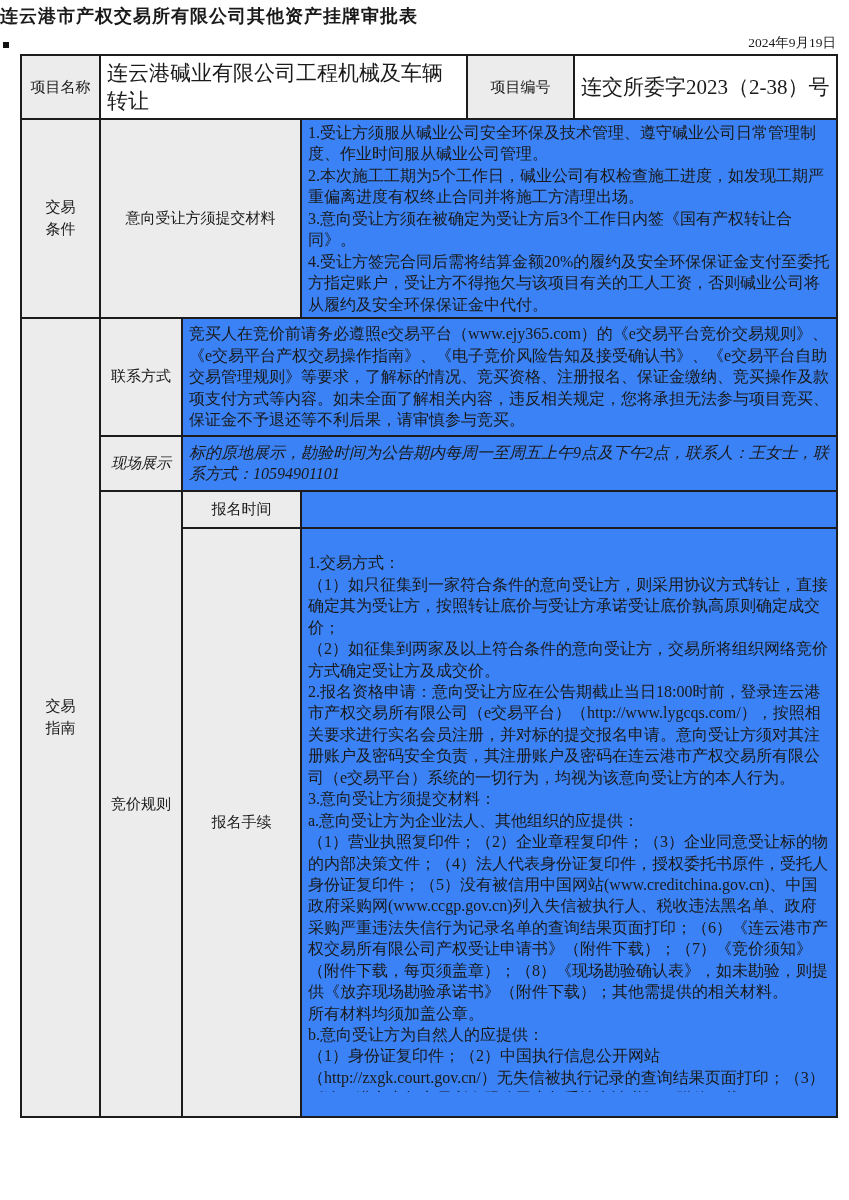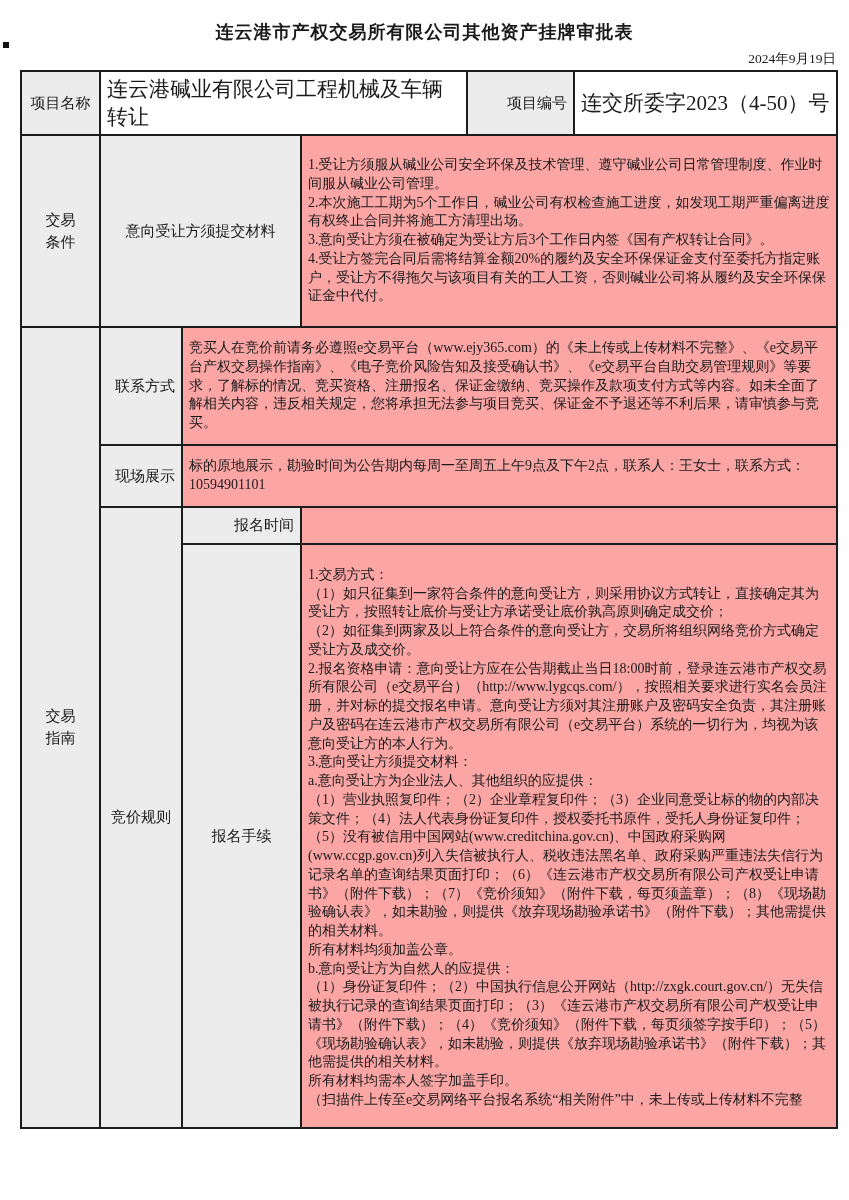--- a/index.html
+++ b/index.html
@@ -9,22 +9,22 @@
     font-family:"Liberation Serif","DejaVu Serif",serif;
     color:#1a1a1a;
     position:relative;
     overflow:hidden;
   }
   .artifact{
     position:absolute;left:3px;top:42px;width:6px;height:6px;
     background:#111;
   }
   .doc-title{
-    margin-top:20px;
-    text-align:center;
+    margin-top:4px;
+    text-align:left;
     font-size:18px;
     font-weight:bold;
     letter-spacing:1px;
     font-family:Liberation Serif, serif;
   }
   .doc-date{
     width:816px;
     margin:6px 4px 2px 20px;
     text-align:right;
     font-size:13.5px;
@@ -43,48 +43,48 @@
   }
   td.lbl{
     background:#ececec;
     text-align:center;
     font-size:15px;
     white-space:pre-line;
     line-height:1.5;
   }
   td.lbl-left{
     background:#ececec;
-    text-align:right;
+    text-align:center;
     padding-left:7px;
     font-size:15px;
   }
   td.val{
     background:#ffffff;
     font-size:21px;
     padding-left:8px;
   }
   td.content{
-    background:#fca5a5;
-    font-size:14px;
+    background:#3b82f6;
+    font-size:16px;
     line-height:1.34;
     white-space:pre-line;
     padding:4px 8px;
   }
   td.content-top{
     vertical-align:top;
   }
   .clip{
     height:540px;
     overflow:hidden;
     white-space:pre-line;
   }
   tr.r1{height:64px;}
   tr.r2{height:192px;}
   tr.r3{height:118px;}
-  tr.r4{height:62px;}
+  tr.r4{height:55px;font-style:italic;}
   tr.r5{height:37px;}
   tr.r6{height:549px;}
 </style>
 </head>
 <body>
 
 <div class="artifact"></div>
 
 <div class="doc-title">连云港市产权交易所有限公司其他资产挂牌审批表</div>
 <div class="doc-date">2024年9月19日</div>
@@ -97,38 +97,38 @@
     <col style="width:166px">
     <col style="width:107px">
     <col style="width:263px">
   </colgroup>
 
   <tbody>
       <tr class="r1">
     <td class="lbl">项目名称</td>
     <td class="val" colspan="3">连云港碱业有限公司工程机械及车辆转让</td>
     <td class="lbl-left">项目编号</td>
-    <td class="val">连交所委字2023（4-50）号</td>
+    <td class="val">连交所委字2023（2-38）号</td>
   </tr>
 
   <tr class="r2">
     <td class="lbl">交易
 条件</td>
     <td class="lbl" colspan="2">意向受让方须提交材料</td>
     <td class="content" colspan="3">1.受让方须服从碱业公司安全环保及技术管理、遵守碱业公司日常管理制度、作业时间服从碱业公司管理。
 2.本次施工工期为5个工作日，碱业公司有权检查施工进度，如发现工期严重偏离进度有权终止合同并将施工方清理出场。
 3.意向受让方须在被确定为受让方后3个工作日内签《国有产权转让合同》。
 4.受让方签完合同后需将结算金额20%的履约及安全环保保证金支付至委托方指定账户，受让方不得拖欠与该项目有关的工人工资，否则碱业公司将从履约及安全环保保证金中代付。</td>
   </tr>
 
   <tr class="r3">
     <td class="lbl" rowspan="4">交易
 指南</td>
     <td class="lbl-left">联系方式</td>
-    <td class="content" colspan="4">竞买人在竞价前请务必遵照e交易平台（www.ejy365.com）的《未上传或上传材料不完整》、《e交易平台产权交易操作指南》、《电子竞价风险告知及接受确认书》、《e交易平台自助交易管理规则》等要求，了解标的情况、竞买资格、注册报名、保证金缴纳、竞买操作及款项支付方式等内容。如未全面了解相关内容，违反相关规定，您将承担无法参与项目竞买、保证金不予退还等不利后果，请审慎参与竞买。</td>
+    <td class="content" colspan="4">竞买人在竞价前请务必遵照e交易平台（www.ejy365.com）的《e交易平台竞价交易规则》、《e交易平台产权交易操作指南》、《电子竞价风险告知及接受确认书》、《e交易平台自助交易管理规则》等要求，了解标的情况、竞买资格、注册报名、保证金缴纳、竞买操作及款项支付方式等内容。如未全面了解相关内容，违反相关规定，您将承担无法参与项目竞买、保证金不予退还等不利后果，请审慎参与竞买。</td>
   </tr>
 
   <tr class="r4">
     <td class="lbl-left">现场展示</td>
     <td class="content" colspan="4">标的原地展示，勘验时间为公告期内每周一至周五上午9点及下午2点，联系人：王女士，联系方式：10594901101</td>
   </tr>
 
   <tr class="r5">
     <td class="lbl" rowspan="2">竞价规则</td>
     <td class="lbl-left">报名时间</td>

